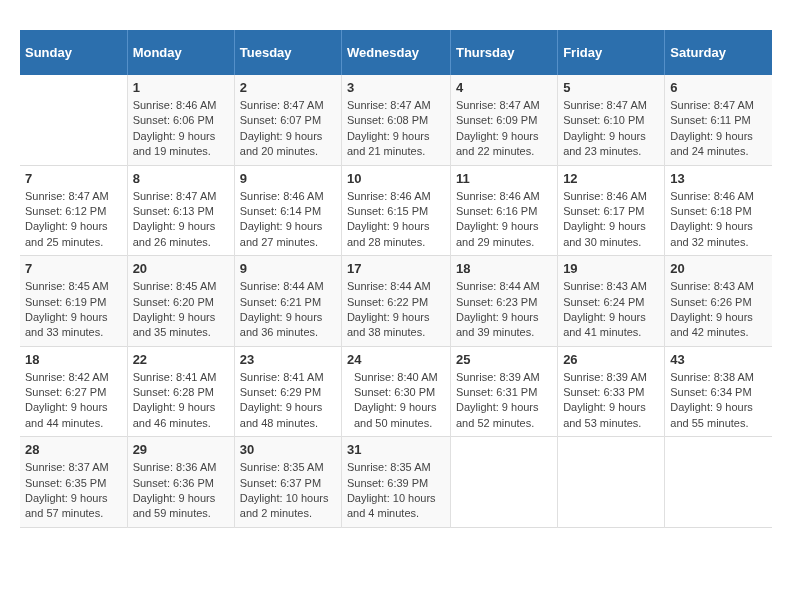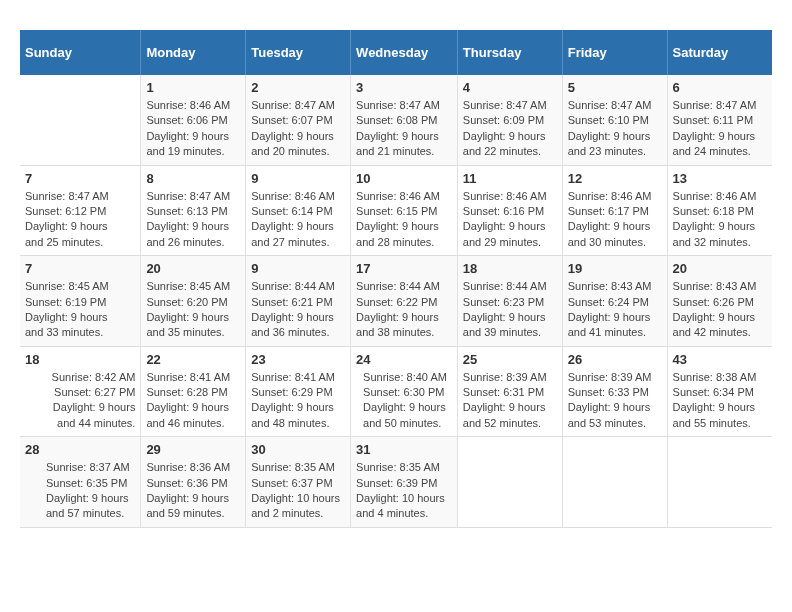--- a/index.html
+++ b/index.html
@@ -255,21 +255,21 @@
           <div class="day-number">20</div>
           <div class="day-info" style="white-space: pre-line;">Sunrise: 8:43 AM
 Sunset: 6:26 PM
 Daylight: 9 hours
 and 42 minutes.</div>
         </td>
       </tr>
       <tr>
         <td>
           <div class="day-number">18</div>
-          <div class="day-info" style="white-space: pre-line; text-align: right;">Sunrise: 8:42 AM
+          <div class="day-info" style="white-space: pre-line;">Sunrise: 8:42 AM
 Sunset: 6:27 PM
 Daylight: 9 hours
 and 44 minutes.</div>
         </td>
         <td>
           <div class="day-number">22</div>
           <div class="day-info" style="white-space: pre-line;">Sunrise: 8:41 AM
 Sunset: 6:28 PM
 Daylight: 9 hours
 and 46 minutes.</div>
@@ -306,21 +306,21 @@
           <div class="day-number">43</div>
           <div class="day-info" style="white-space: pre-line;">Sunrise: 8:38 AM
 Sunset: 6:34 PM
 Daylight: 9 hours
 and 55 minutes.</div>
         </td>
       </tr>
       <tr>
         <td>
           <div class="day-number">28</div>
-          <div class="day-info" style="white-space: pre-line; margin-left: 21px;">Sunrise: 8:37 AM
+          <div class="day-info" style="white-space: pre-line;">Sunrise: 8:37 AM
 Sunset: 6:35 PM
 Daylight: 9 hours
 and 57 minutes.</div>
         </td>
         <td>
           <div class="day-number">29</div>
           <div class="day-info" style="white-space: pre-line;">Sunrise: 8:36 AM
 Sunset: 6:36 PM
 Daylight: 9 hours
 and 59 minutes.</div>

